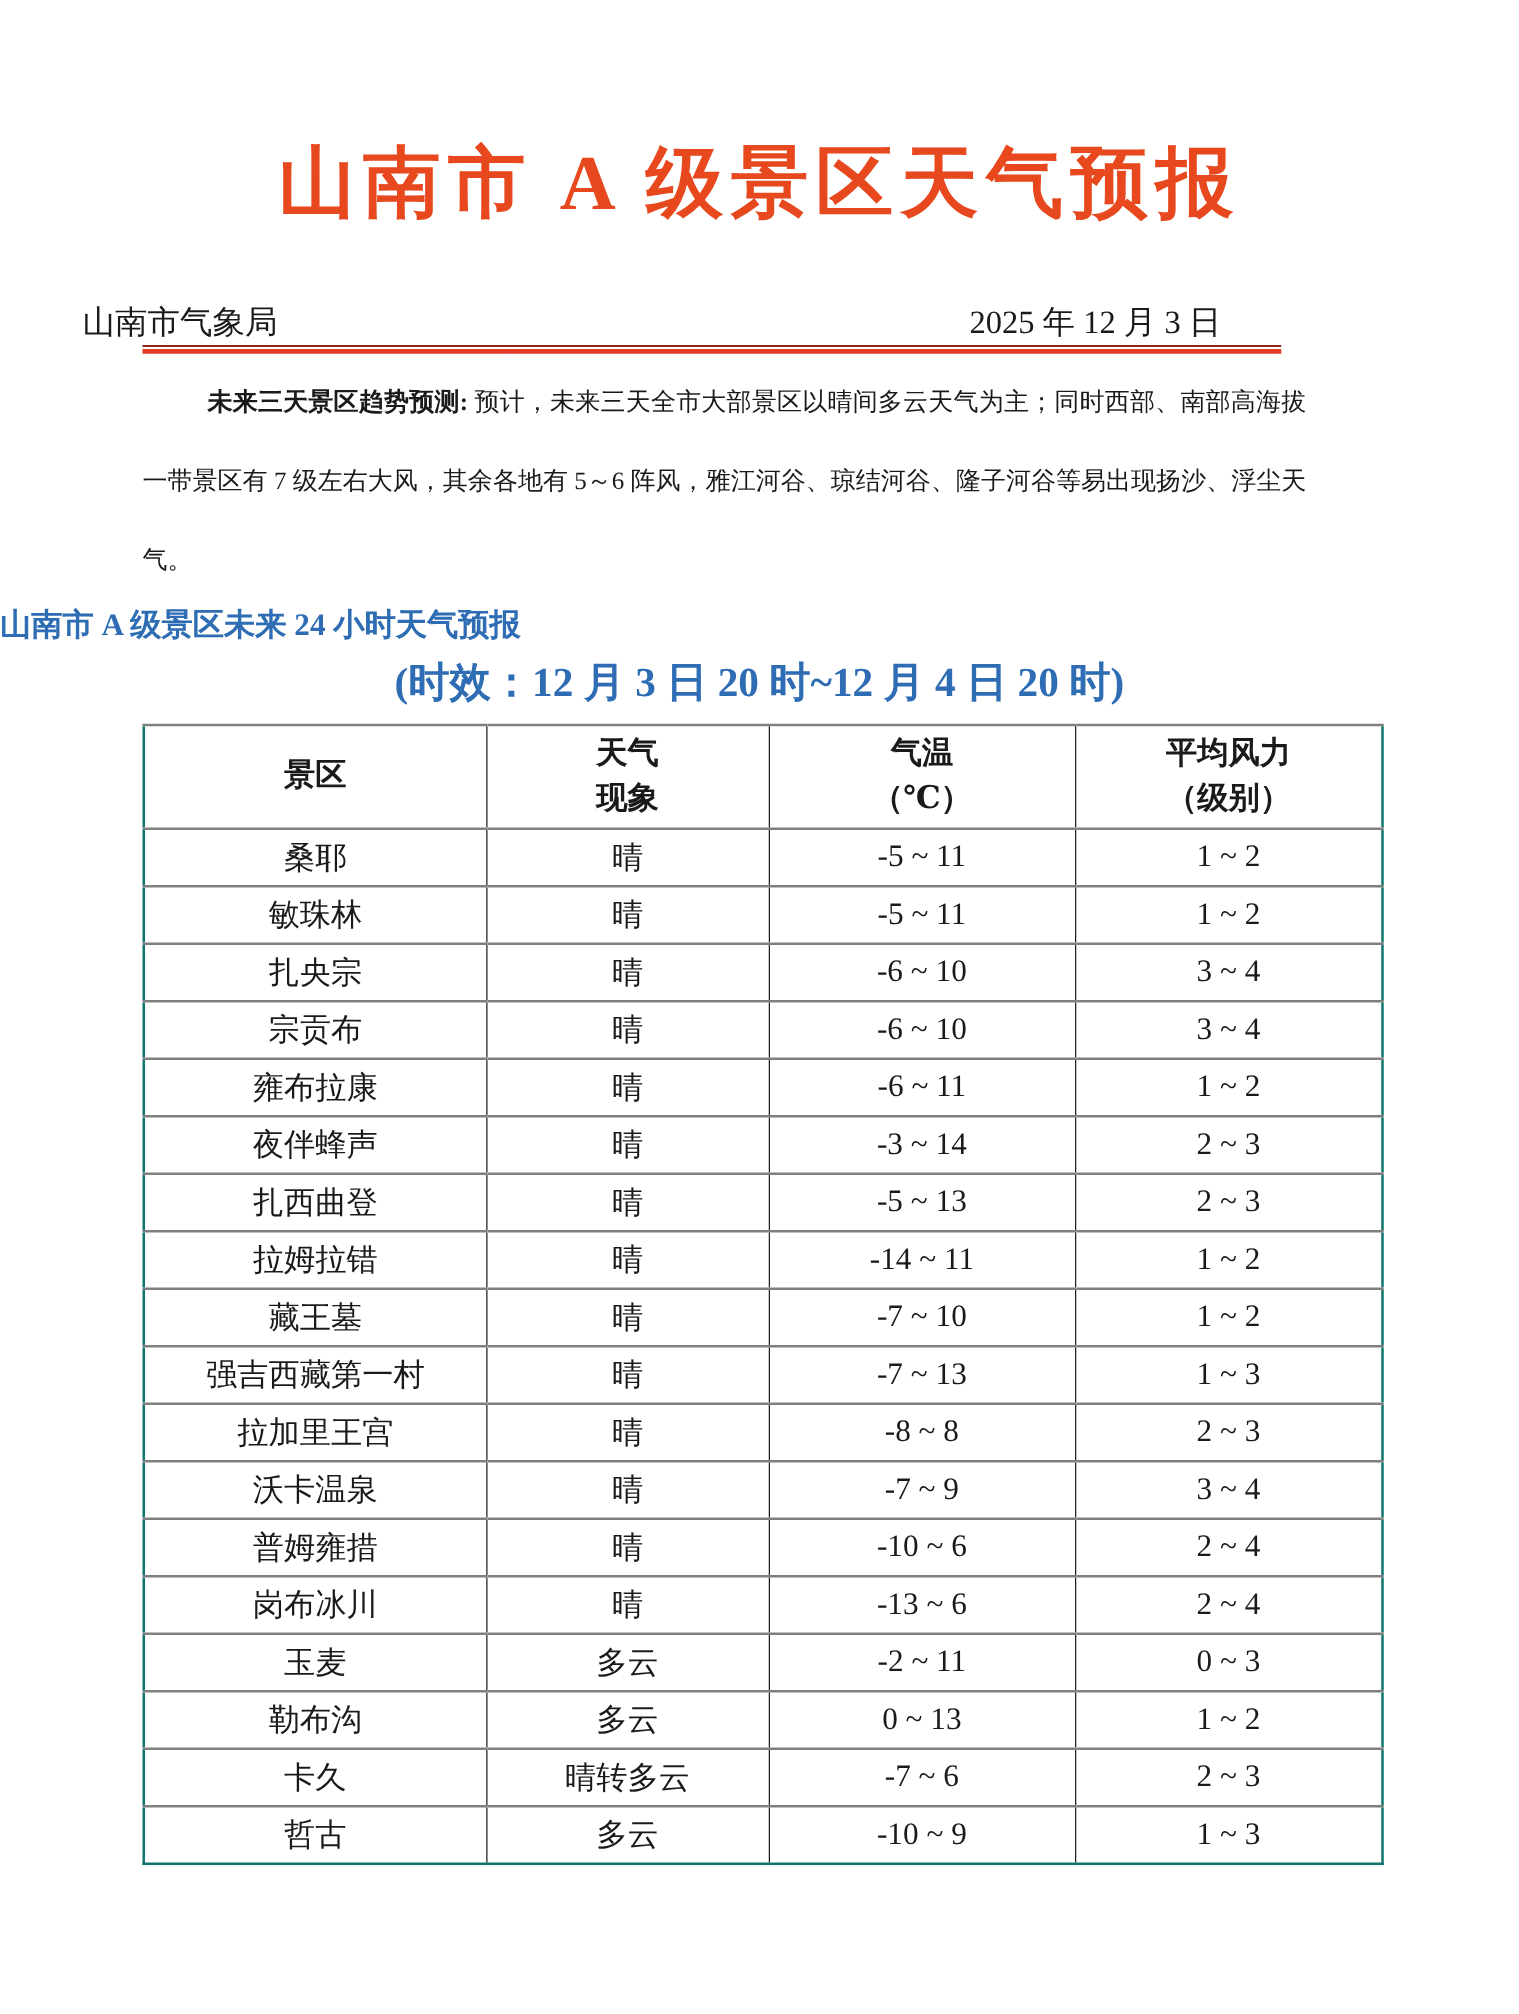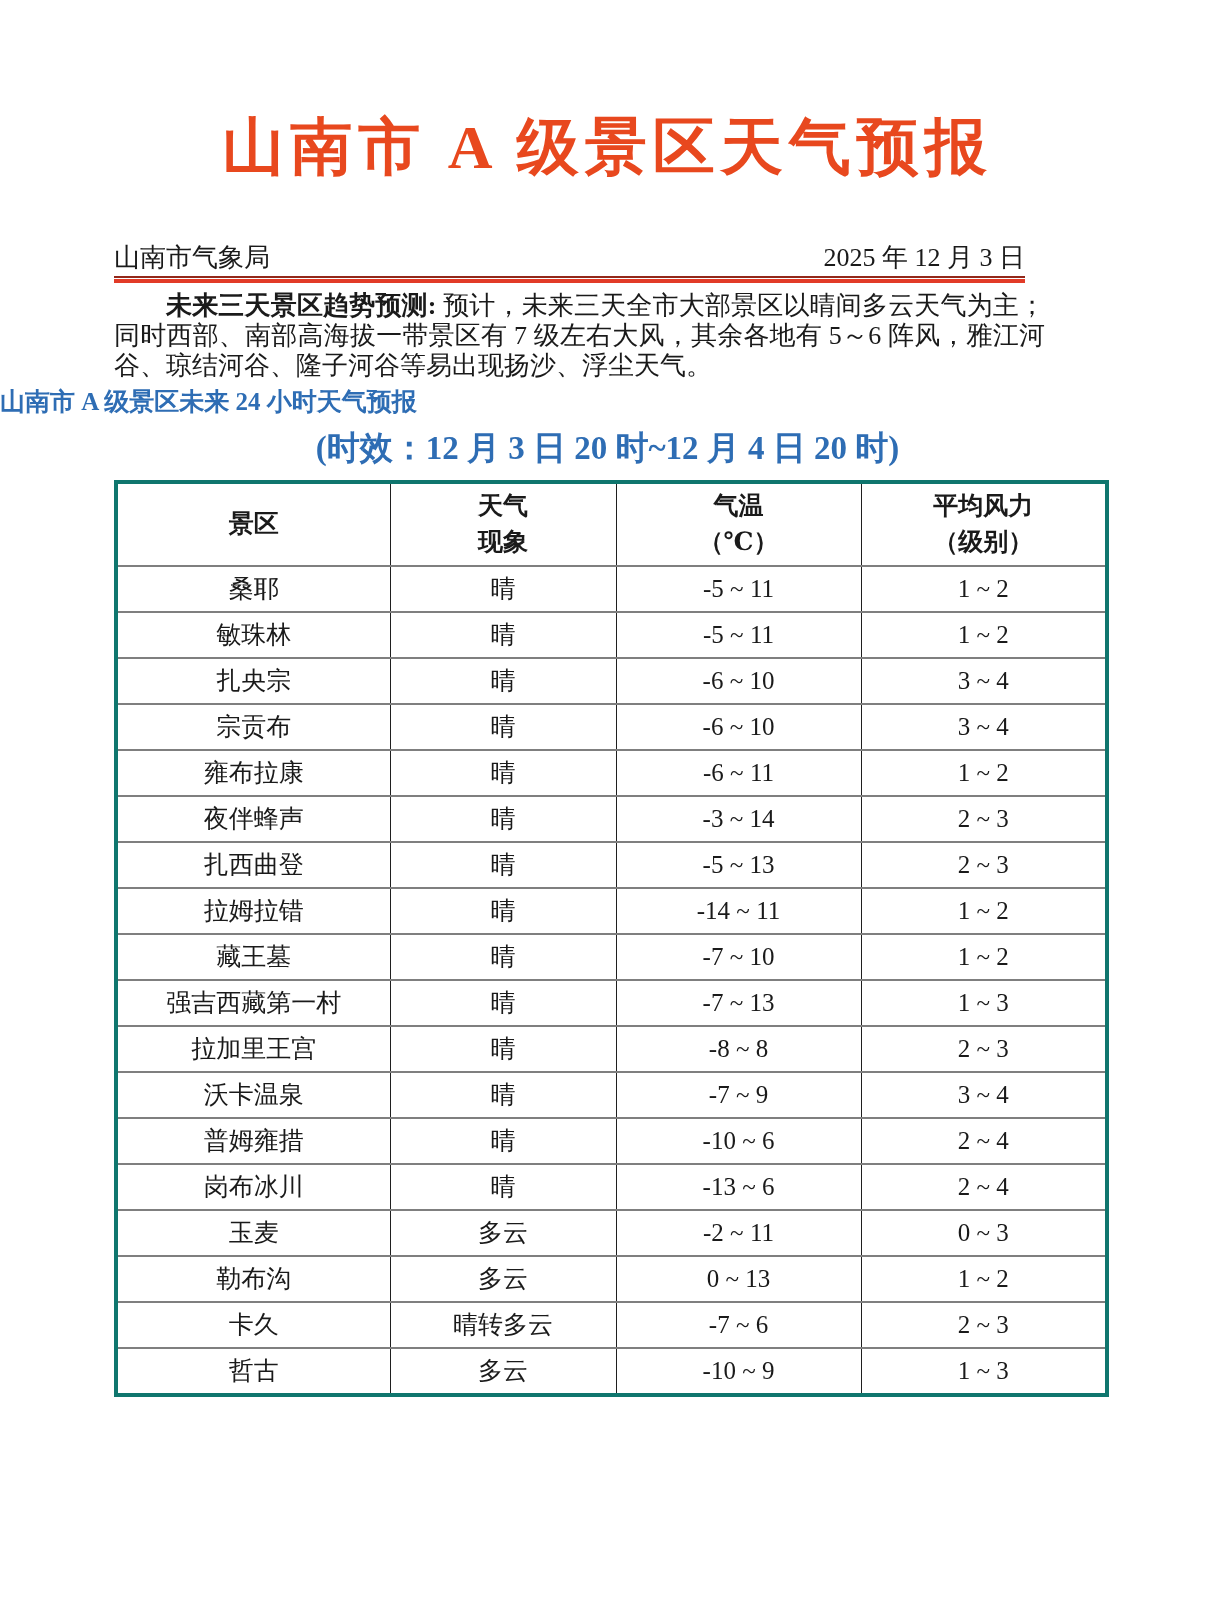--- a/index.html
+++ b/index.html
@@ -15,43 +15,43 @@
     margin:106px 0 0 0;
     text-align:center;
     font-size:62px;
     font-weight:bold;
     letter-spacing:6px;
     color:#e8481e;
     line-height:1.35;
     font-family:"Liberation Serif","DejaVu Serif",serif;
   }
   .bureau-row{
-    margin:50px 190px 0 114px;
+    margin:50px 190px 0 66px;
     width:911px;
     display:flex;
     justify-content:space-between;
     align-items:flex-end;
     font-size:26px;
     line-height:36px;
   }
   .bureau-row .bureau{font-weight:500;}
   .red-rule{
     margin-left:114px;
     width:911px;
     height:7px;
     background:linear-gradient(to bottom,
       #93281a 0px,#93281a 2px,
       #ffffff 2px,#ffffff 3px,
       #e23b28 3px,#e23b28 7px);
   }
   .forecast{
     margin:8px 82px 0 114px;
     width:931px;
-    font-size:26px;
-    line-height:30px;
+    font-size:20px;
+    line-height:63px;
     text-align:justify;
     text-indent:52px;
   }
   .forecast .lead{font-weight:bold;}
   .subtitle{
     margin-top:7px;
     color:#2e6db4;
     font-weight:bold;
     font-size:25px;
     line-height:27px;
@@ -67,21 +67,21 @@
   table.wx{
     margin:18px 0 0 114px;
     width:991px;
     border-collapse:collapse;
     table-layout:fixed;
   }
   table.wx col.c1{width:274px;}
   table.wx col.c2{width:226px;}
   table.wx col.c3{width:245px;}
   table.wx col.c4{width:246px;}
-  table.wx{border:4px solid #0f766e;}
+  table.wx{border:2px solid #0f766e;}
   table.wx th, table.wx td{
     border-left:1px solid #1f1f1f;
     border-top:2px solid #7f7f7f;
     text-align:center;
     vertical-align:middle;
     padding:0;
     font-size:25px;
   }
   table.wx th{
     height:81px;

